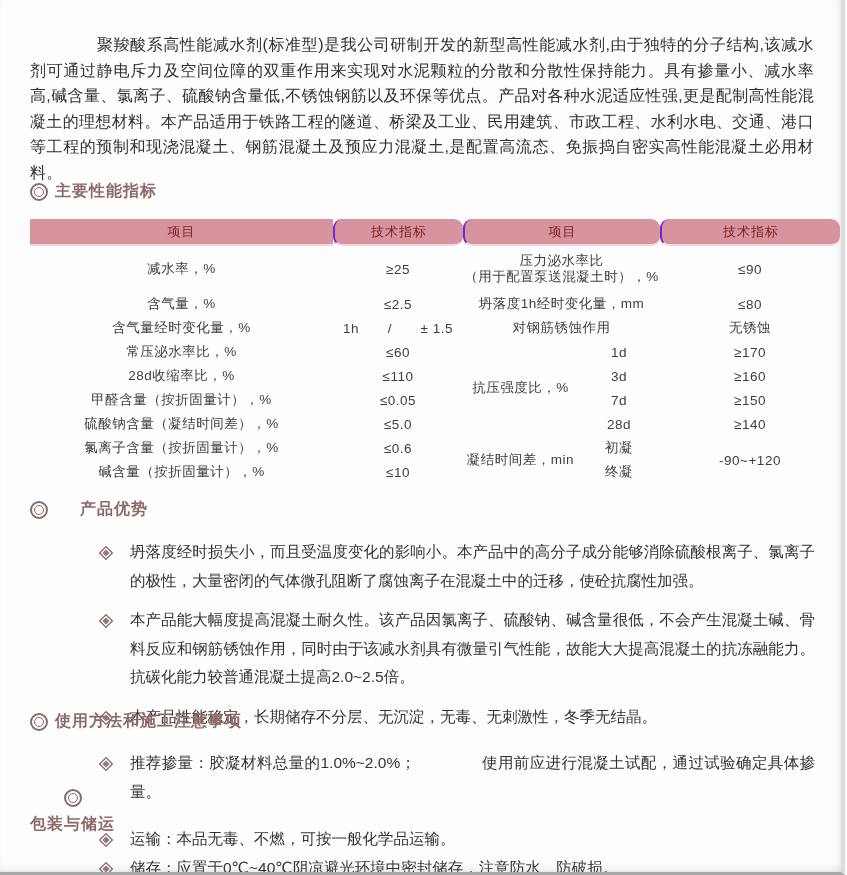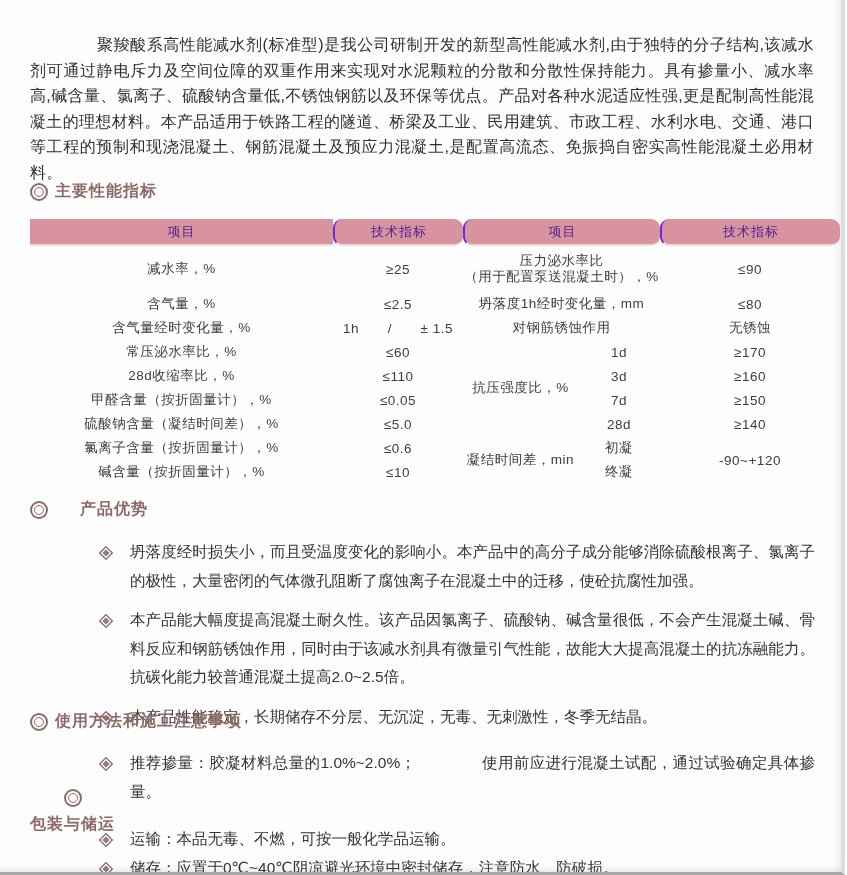--- a/index.html
+++ b/index.html
@@ -45,21 +45,21 @@
   }
 
   
   table.perf {
     position:absolute; left:30px; top:219px;
     width:810px; border-collapse:separate; border-spacing:0;
     table-layout:fixed;
   }
   table.perf th {
     background:#d7949e;
-    color:#4c1d95; font-weight:normal; font-size:13px;
+    color:#7f1d1d; font-weight:normal; font-size:13px;
     height:25px; padding:0; letter-spacing:1px;
     border-bottom:2px solid #f0d9dc;
   }
   table.perf th + th { border-left:2px solid #6d28d9;border-radius:9px; }
   table.perf td {
     height:24px; padding:0;
     font-size:13.5px; color:#3e3e3e;
     text-align:center; vertical-align:middle;
     letter-spacing:0.5px;
   }

